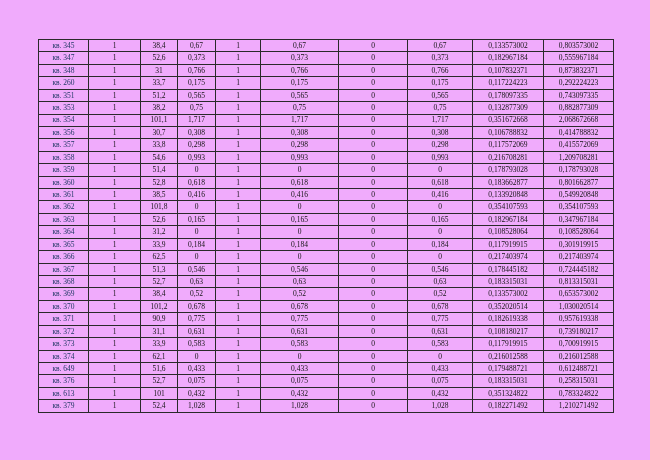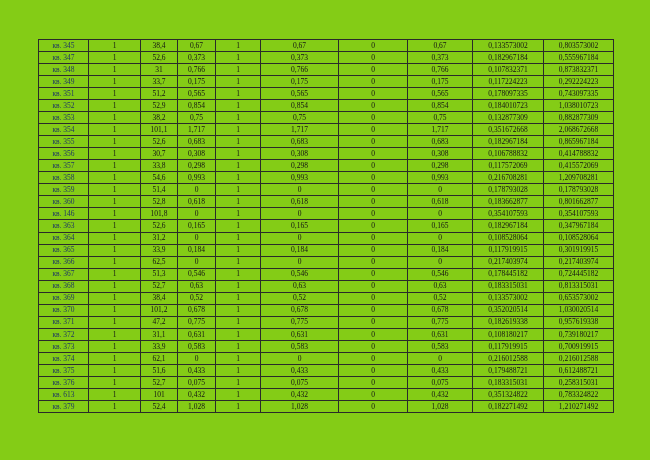--- a/index.html
+++ b/index.html
@@ -7,21 +7,21 @@
     padding: 0;
     background: #ffffff;
     width: 650px;
     height: 460px;
     overflow: hidden;
   }
   .page {
     position: relative;
     width: 650px;
     height: 460px;
-    background: #84cc16;
+    background: #f0abfc;
     font-family: "Liberation Serif", serif;
   }
   table.data-table {
     position: absolute;
     left: 38px;
     top: 39px;
     width: 575px;
     height: 374px;
     border-collapse: collapse;
     table-layout: fixed;
@@ -93,21 +93,21 @@
           <td>31</td>
           <td>0,766</td>
           <td>1</td>
           <td>0,766</td>
           <td>0</td>
           <td>0,766</td>
           <td>0,107832371</td>
           <td>0,873832371</td>
         </tr>
         <tr>
-          <td class="label-cell">кв. 349</td>
+          <td class="label-cell">кв. 260</td>
           <td>1</td>
           <td>33,7</td>
           <td>0,175</td>
           <td>1</td>
           <td>0,175</td>
           <td>0</td>
           <td>0,175</td>
           <td>0,117224223</td>
           <td>0,292224223</td>
         </tr>
@@ -117,32 +117,20 @@
           <td>51,2</td>
           <td>0,565</td>
           <td>1</td>
           <td>0,565</td>
           <td>0</td>
           <td>0,565</td>
           <td>0,178097335</td>
           <td>0,743097335</td>
         </tr>
         <tr>
-          <td class="label-cell">кв. 352</td>
-          <td>1</td>
-          <td>52,9</td>
-          <td>0,854</td>
-          <td>1</td>
-          <td>0,854</td>
-          <td>0</td>
-          <td>0,854</td>
-          <td>0,184010723</td>
-          <td>1,038010723</td>
-        </tr>
-        <tr>
           <td class="label-cell">кв. 353</td>
           <td>1</td>
           <td>38,2</td>
           <td>0,75</td>
           <td>1</td>
           <td>0,75</td>
           <td>0</td>
           <td>0,75</td>
           <td>0,132877309</td>
           <td>0,882877309</td>
@@ -153,32 +141,20 @@
           <td>101,1</td>
           <td>1,717</td>
           <td>1</td>
           <td>1,717</td>
           <td>0</td>
           <td>1,717</td>
           <td>0,351672668</td>
           <td>2,068672668</td>
         </tr>
         <tr>
-          <td class="label-cell">кв. 355</td>
-          <td>1</td>
-          <td>52,6</td>
-          <td>0,683</td>
-          <td>1</td>
-          <td>0,683</td>
-          <td>0</td>
-          <td>0,683</td>
-          <td>0,182967184</td>
-          <td>0,865967184</td>
-        </tr>
-        <tr>
           <td class="label-cell">кв. 356</td>
           <td>1</td>
           <td>30,7</td>
           <td>0,308</td>
           <td>1</td>
           <td>0,308</td>
           <td>0</td>
           <td>0,308</td>
           <td>0,106788832</td>
           <td>0,414788832</td>
@@ -225,21 +201,33 @@
           <td>52,8</td>
           <td>0,618</td>
           <td>1</td>
           <td>0,618</td>
           <td>0</td>
           <td>0,618</td>
           <td>0,183662877</td>
           <td>0,801662877</td>
         </tr>
         <tr>
-          <td class="label-cell">кв. 146</td>
+          <td class="label-cell">кв. 361</td>
+          <td>1</td>
+          <td>38,5</td>
+          <td>0,416</td>
+          <td>1</td>
+          <td>0,416</td>
+          <td>0</td>
+          <td>0,416</td>
+          <td>0,133920848</td>
+          <td>0,549920848</td>
+        </tr>
+        <tr>
+          <td class="label-cell">кв. 362</td>
           <td>1</td>
           <td>101,8</td>
           <td>0</td>
           <td>1</td>
           <td>0</td>
           <td>0</td>
           <td>0</td>
           <td>0,354107593</td>
           <td>0,354107593</td>
         </tr>
@@ -335,21 +323,21 @@
           <td>1</td>
           <td>0,678</td>
           <td>0</td>
           <td>0,678</td>
           <td>0,352020514</td>
           <td>1,030020514</td>
         </tr>
         <tr>
           <td class="label-cell">кв. 371</td>
           <td>1</td>
-          <td>47,2</td>
+          <td>90,9</td>
           <td>0,775</td>
           <td>1</td>
           <td>0,775</td>
           <td>0</td>
           <td>0,775</td>
           <td>0,182619338</td>
           <td>0,957619338</td>
         </tr>
         <tr>
           <td class="label-cell">кв. 372</td>
@@ -381,21 +369,21 @@
           <td>62,1</td>
           <td>0</td>
           <td>1</td>
           <td>0</td>
           <td>0</td>
           <td>0</td>
           <td>0,216012588</td>
           <td>0,216012588</td>
         </tr>
         <tr>
-          <td class="label-cell">кв. 375</td>
+          <td class="label-cell">кв. 649</td>
           <td>1</td>
           <td>51,6</td>
           <td>0,433</td>
           <td>1</td>
           <td>0,433</td>
           <td>0</td>
           <td>0,433</td>
           <td>0,179488721</td>
           <td>0,612488721</td>
         </tr>

